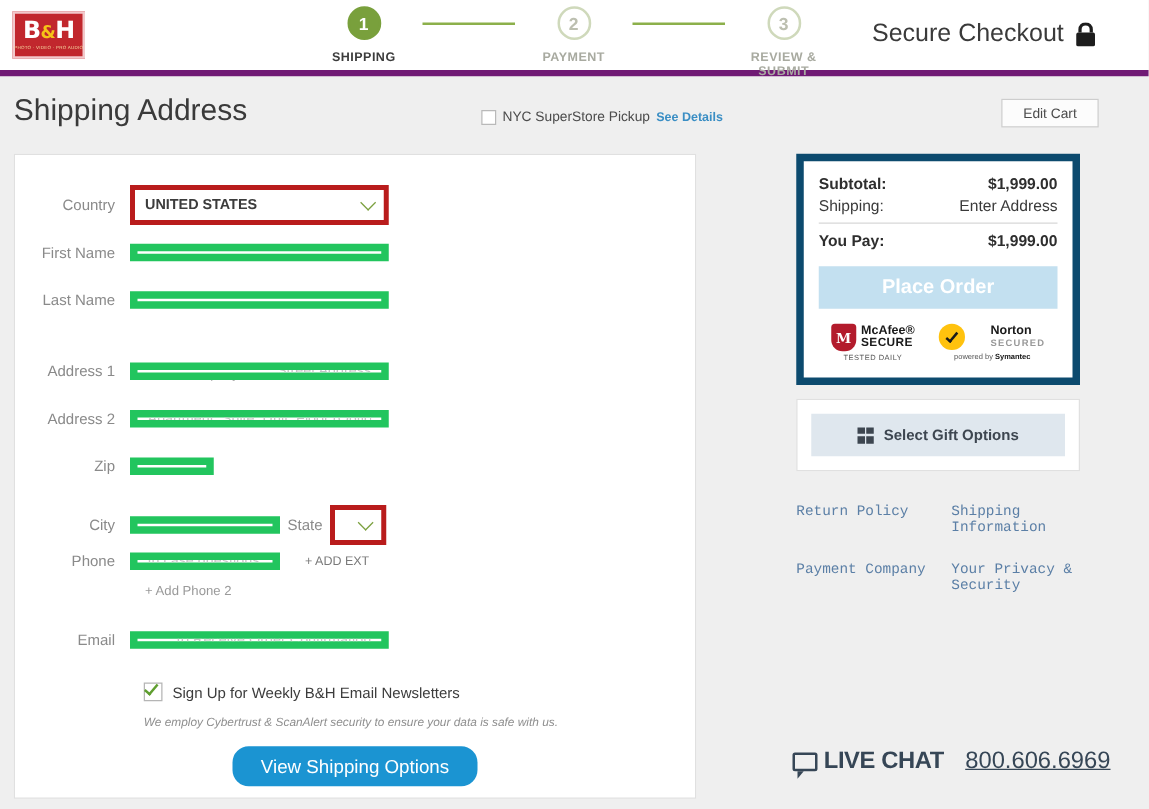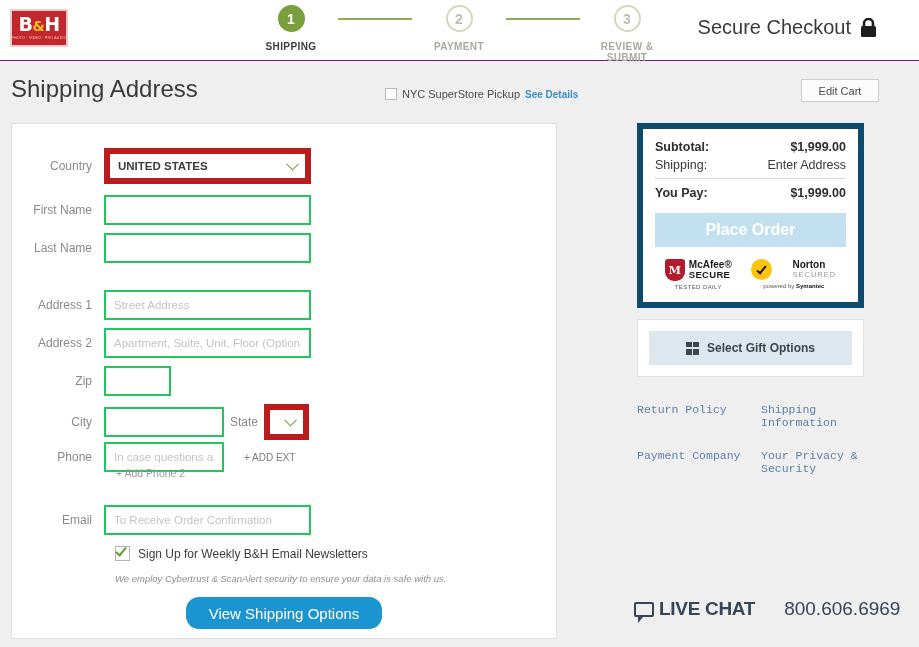--- a/index.html
+++ b/index.html
@@ -10,21 +10,21 @@
     font-family: "Liberation Sans", sans-serif;
     color: #333;
     overflow: hidden;
   }
 
   
   .header {
     position: relative;
     height: 61px;
     background: #ffffff;
-    border-bottom: 1px solid #701a75;
+    border-bottom: 5px solid #701a75;
   }
   .logo {
     position: absolute; left: 10px; top: 9px;
     width: 58px; height: 38px;
     background: #c1272d;
     border: 2px solid #f2c9cb;
     display: flex; flex-direction: column;
     align-items: center; justify-content: center;
     line-height: 1;
   }
@@ -106,27 +106,28 @@
   }
 
   .frow {
     position: absolute; display: flex; align-items: center;
   }
   .flabel {
     width: 92px; text-align: right; padding-right: 12px;
     font-size: 12px; color: #8a8a8a;
   }
   .finput {
-    height: 30px; border: 2px solid #22c55e; background: #fff;
+    height: 14px; border: 6px solid #22c55e; background: #fff;
     font-size: 11.5px; color: #555; padding: 0 8px;
     font-family: "Liberation Sans", sans-serif;
+    text-align: right;
   }
   .finput::placeholder { color: #c4c4c4; }
   .fselect {
-    height: 26px; border: 6px solid #b91c1c; background: #fff;
+    height: 26px; border: 4px solid #b91c1c; background: #fff;
     font-size: 11.5px; padding: 12px 8px; position: relative;
     display: flex; align-items: center;
     font-weight: bold; color: #3c3c3c;
   }
   .chev {
     position: absolute; right: 8px; top: 50%;
     transform: translateY(-50%);
     width: 9px; height: 9px;
     border-right: 1.6px solid #7ba03f; border-bottom: 1.6px solid #7ba03f;
     transform: translateY(-70%) rotate(45deg);
@@ -203,21 +204,21 @@
     width: 21px; height: 21px; border-radius: 50%;
     background: #ffc20e; display: flex; align-items: center; justify-content: center;
   }
   .norton-check {
     width: 5px; height: 10px;
     border-right: 2.4px solid #1a1a1a; border-bottom: 2.4px solid #1a1a1a;
     transform: rotate(40deg); margin-bottom: 2px;
   }
   .norton-txt { text-align: left; line-height: 1.05; }
   .norton-1 { font-size: 10px; font-weight: bold; color: #1a1a1a; }
-  .norton-2 { font-size: 7.5px; font-weight: normal; color: #999; letter-spacing: 1px; }
+  .norton-2 { font-size: 7.5px; font-weight: bold; color: #999; letter-spacing: 1px; }
   .badge-sub2 { font-size: 6px; color: #555; margin-top: 3px; }
   .badge-sub2 b { color: #111; }
 
   .gift-panel {
     position: absolute; left: 637px; top: 196px;
     width: 227px; background: #fff; border: 1px solid #e0e0e0;
     padding: 11px;
   }
   .gift-btn {
     width: 100%; height: 34px; background: #dfe7ee; border: none;
@@ -254,21 +255,21 @@
   .chat-bubble::after {
     content: ""; position: absolute; left: 2px; bottom: -8px;
     width: 0; height: 0;
     border-left: 5px solid #364656;
     border-bottom: 6px solid transparent;
   }
   .chat-text {
     font-size: 19px; font-weight: bold; color: #364656; letter-spacing: -0.3px;
   }
   .phone-text {
-    font-size: 19px; color: #364656; margin-left: 24px;
+    font-size: 19px; color: #364656; margin-left: 12px; text-decoration: underline;
   }
 </style>
 </head>
 <body>
 
 <div class="header">
 
   <div class="logo">
     <div class="logo-main">B<span class="logo-amp">&amp;</span>H</div>
     <div class="logo-sub">PHOTO · VIDEO · PRO AUDIO</div>

